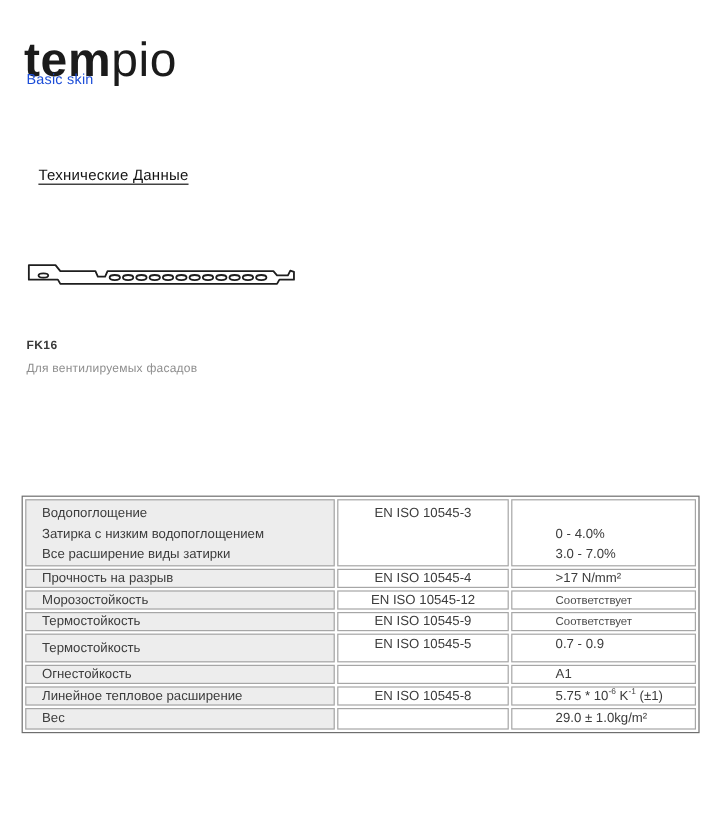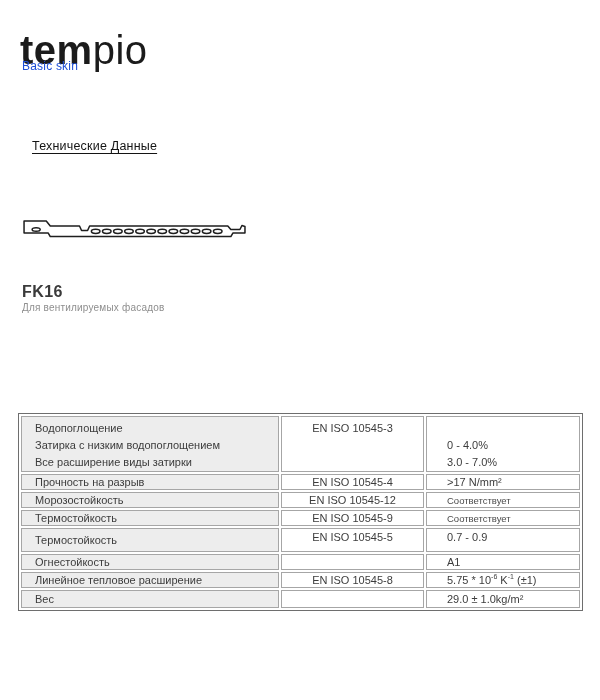--- a/index.html
+++ b/index.html
@@ -20,32 +20,32 @@
   .subtitle { position:absolute; left:22px; top:59px; font-size:12px; color:#1d4ed8; letter-spacing:0.2px; }
 
   
   .heading { position:absolute; left:32px; top:139px; font-size:12.5px; color:#141414;
              text-decoration:underline; text-underline-offset:3px; letter-spacing:0.2px; }
 
   
   .drawing { position:absolute; left:19px; top:212px; width:230px; height:32px; }
 
   
-  .code { position:absolute; left:22px; top:283px; font-size:16px; font-weight:700; color:#3a3a3a; letter-spacing:0.4px; }
+  .code { position:absolute; left:22px; top:283px; font-size:10px; font-weight:700; color:#3a3a3a; letter-spacing:0.4px; }
   .desc { position:absolute; left:22px; top:302px; font-size:10px; color:#8e8e8e; letter-spacing:0.2px; }
 
   
   table.spec { position:absolute; left:18px; top:413px; width:565px;
                border-collapse:separate; border-spacing:2px;
                border:1px solid #6e6e6e; background:#ffffff; table-layout:fixed; }
   td { border:1px solid #a6a6a6; font-size:11px; color:#3c3c3c; vertical-align:middle;
        overflow:hidden; white-space:nowrap; }
   td.prop { background:#ededed; padding-left:13px; width:258px; }
   td.std  { text-align:center; width:143px; }
-  td.val  { padding-left:20px; }
+  td.val  { padding-left:36px; }
   tr.std-row td { height:16px; }
   tr.last-row td { height:18px;margin-left:15px; }
   tr.tall-row td { height:24px; }
   tr.tall-row td.std, tr.tall-row td.val { vertical-align:top; padding-top:2px; }
   tr.multi-row td { height:51px; vertical-align:top; padding-top:3px; }
   .line { line-height:17px; height:17px; font-size:11px; }
   td .small-val { font-size:9.5px; color:#4a4a4a; }
   sup.exp { font-size:7px; vertical-align:super; line-height:0; }
 </style>
 </head>

